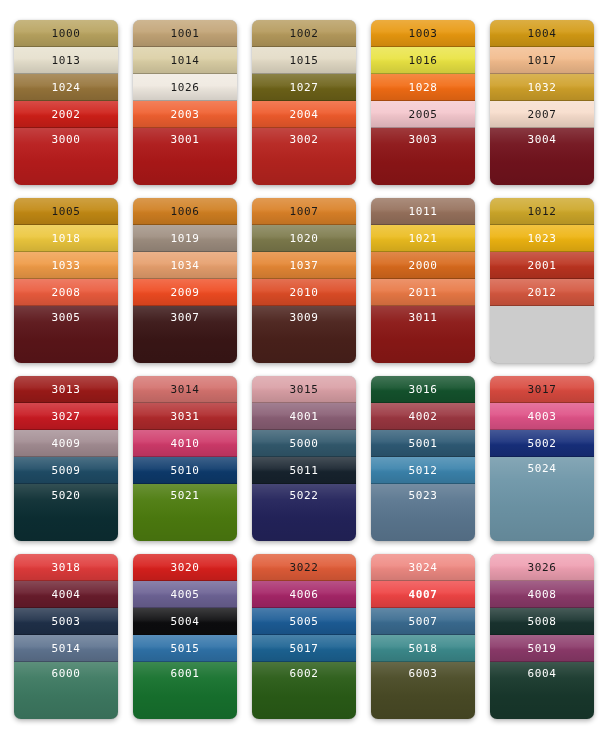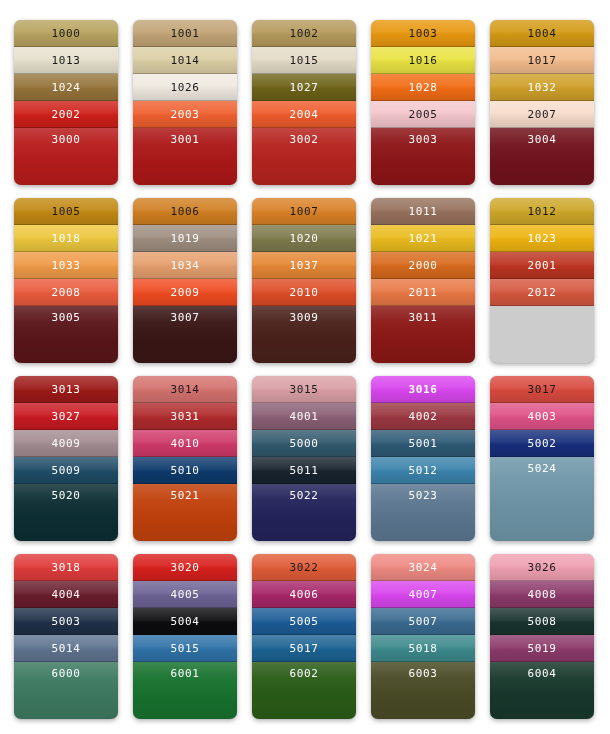--- a/index.html
+++ b/index.html
@@ -330,21 +330,21 @@
         <span class="sep"></span>
       </div>
       <div class="swatch" style="background: rgb(207, 58, 106);">
         <span class="code light">4010</span>
         <span class="sep"></span>
       </div>
       <div class="swatch" style="background: rgb(13, 58, 108);">
         <span class="code light">5010</span>
         <span class="sep"></span>
       </div>
-      <div class="swatch last" style="background: #c2410c;">
+      <div class="swatch last" style="background: #4d7c0f;">
         <span class="code light">5021</span>
       </div>
     </div>
     <div class="card">
       <div class="swatch" style="background: rgb(218, 160, 166);">
         <span class="code dark">3015</span>
         <span class="sep"></span>
       </div>
       <div class="swatch" style="background: rgb(138, 95, 117);">
         <span class="code light">4001</span>
@@ -356,21 +356,21 @@
       </div>
       <div class="swatch" style="background: rgb(23, 35, 46);">
         <span class="code light">5011</span>
         <span class="sep"></span>
       </div>
       <div class="swatch last" style="background: rgb(35, 35, 91);">
         <span class="code light">5022</span>
       </div>
     </div>
     <div class="card">
-      <div class="swatch" style="background: #d946ef; font-weight: bold;">
+      <div class="swatch" style="background: #14532d;">
         <span class="code light">3016</span>
         <span class="sep"></span>
       </div>
       <div class="swatch" style="background: rgb(155, 55, 65);">
         <span class="code light">4002</span>
         <span class="sep"></span>
       </div>
       <div class="swatch" style="background: rgb(46, 90, 117);">
         <span class="code light">5001</span>
         <span class="sep"></span>
@@ -461,21 +461,21 @@
       </div>
       <div class="swatch last" style="background: rgb(42, 92, 23);">
         <span class="code light">6002</span>
       </div>
     </div>
     <div class="card">
       <div class="swatch" style="background: rgb(239, 138, 131);">
         <span class="code light">3024</span>
         <span class="sep"></span>
       </div>
-      <div class="swatch" style="background: #d946ef;">
+      <div class="swatch" style="background: #ef4444; font-weight: bold;">
         <span class="code light">4007</span>
         <span class="sep"></span>
       </div>
       <div class="swatch" style="background: rgb(58, 107, 144);">
         <span class="code light">5007</span>
         <span class="sep"></span>
       </div>
       <div class="swatch" style="background: rgb(60, 138, 140);">
         <span class="code light">5018</span>
         <span class="sep"></span>

